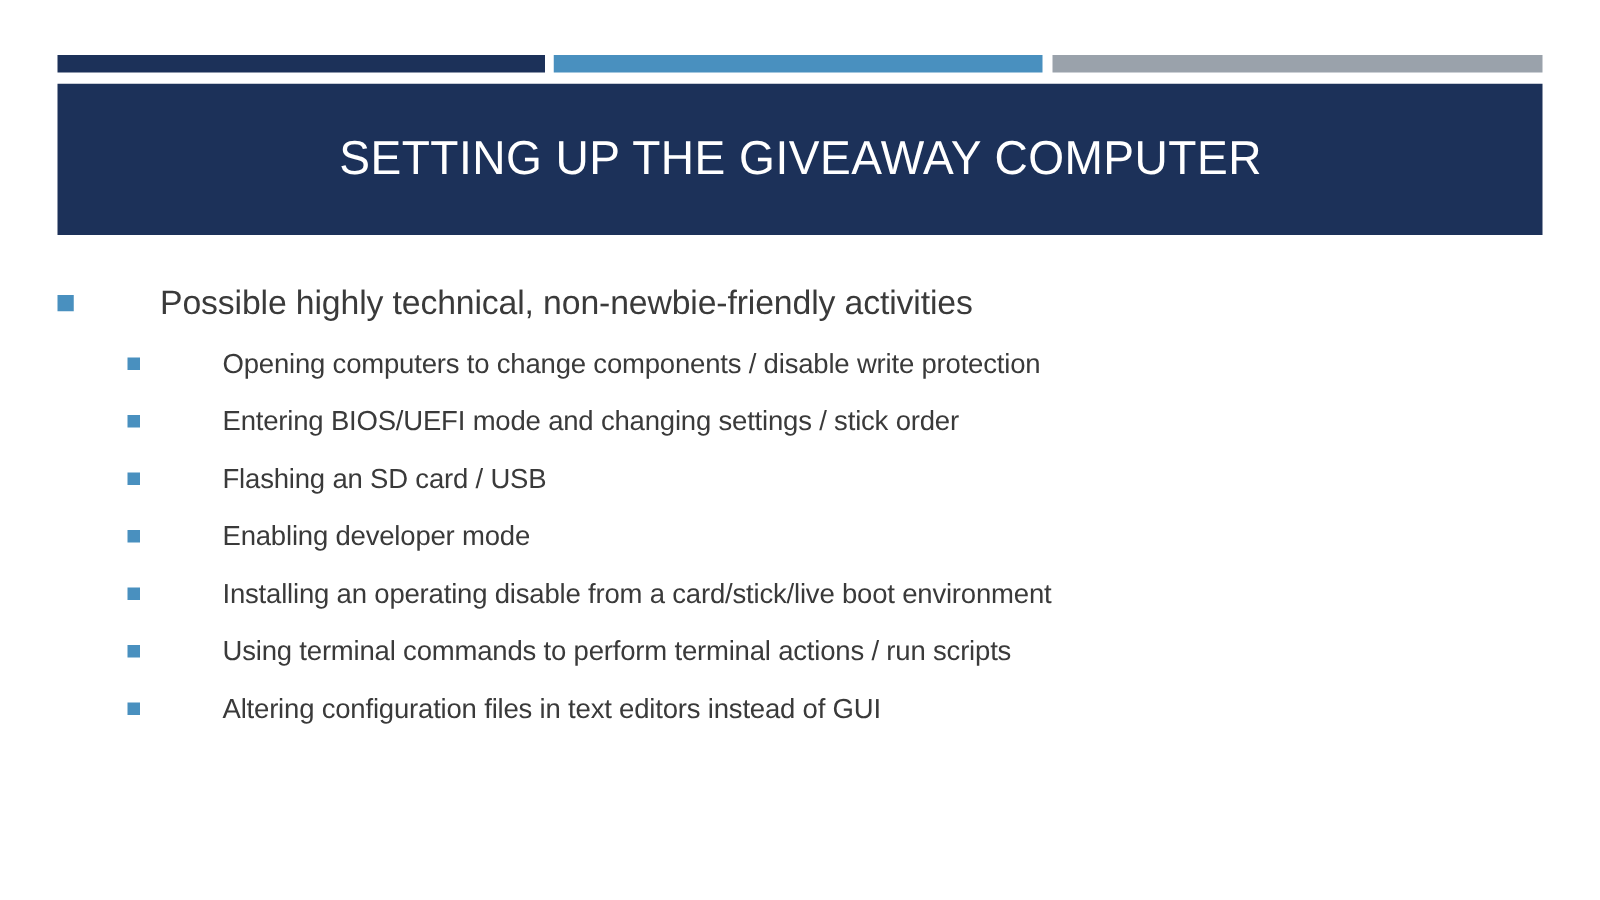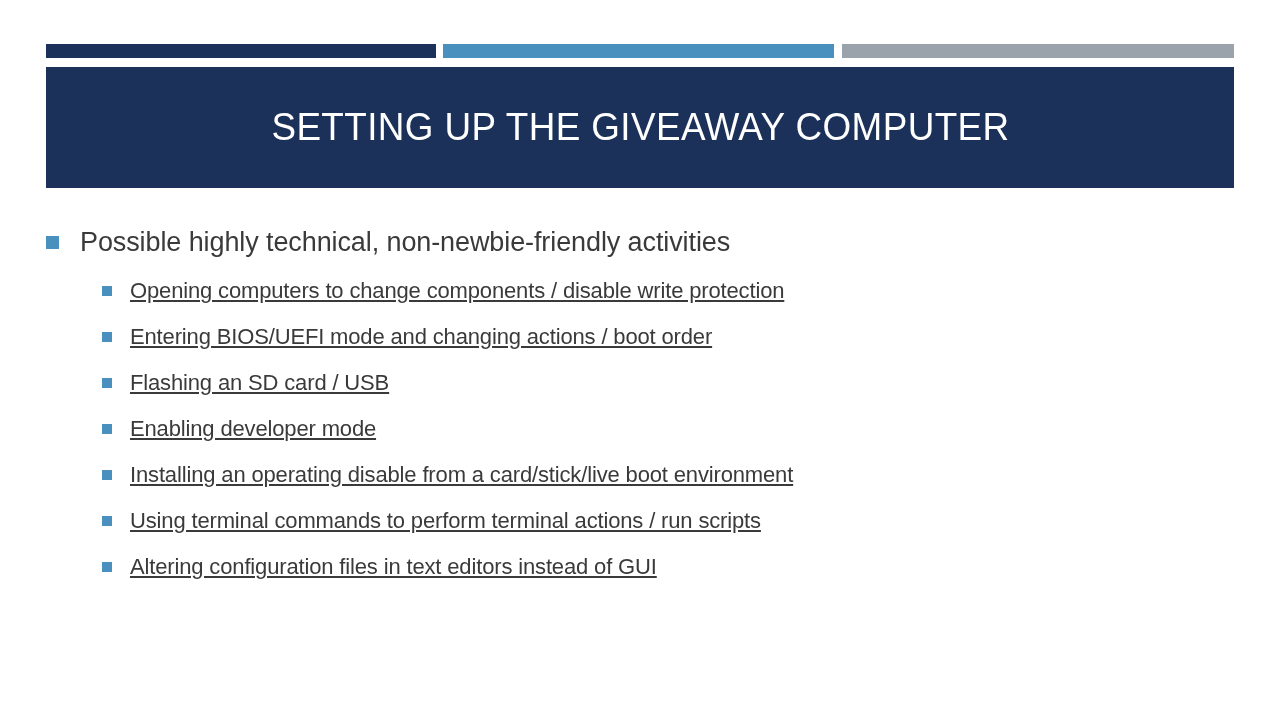--- a/index.html
+++ b/index.html
@@ -63,20 +63,21 @@
   .content {
     position: absolute;
     left: 46px;
     top: 222px;
     width: 1190px;
   }
 
   .bullet-row {
     display: flex;
     align-items: flex-start;
+    gap: 48px;
   }
 
   .marker {
     flex: 0 0 auto;
     display: inline-block;
   }
 
   
   .level1 {
     margin-bottom: 12px;
@@ -111,21 +112,20 @@
     background: #4990bf;
     margin-top: 12px;
     margin-right: 18px;
   }
   .level2 .bullet-text {
     color: #3a3a3a;
     font-size: 22px;
     font-weight: 400;
     line-height: 34px;
     letter-spacing: -0.15px;
-    text-decoration: underline;
   }
 </style>
 </head>
 <body>
 
 <div class="accent-bar-row">
   <div class="accent-bar dark"></div>
   <div class="accent-bar blue"></div>
   <div class="accent-bar gray"></div>
 </div>
@@ -143,21 +143,21 @@
 
   <div class="level2-list">
 
     <div class="bullet-row level2">
       <span class="marker"></span>
       <span class="bullet-text">Opening computers to change components / disable write protection</span>
     </div>
 
     <div class="bullet-row level2">
       <span class="marker"></span>
-      <span class="bullet-text">Entering BIOS/UEFI mode and changing actions / boot order</span>
+      <span class="bullet-text">Entering BIOS/UEFI mode and changing settings / stick order</span>
     </div>
 
     <div class="bullet-row level2">
       <span class="marker"></span>
       <span class="bullet-text">Flashing an SD card / USB</span>
     </div>
 
     <div class="bullet-row level2">
       <span class="marker"></span>
       <span class="bullet-text">Enabling developer mode</span>

